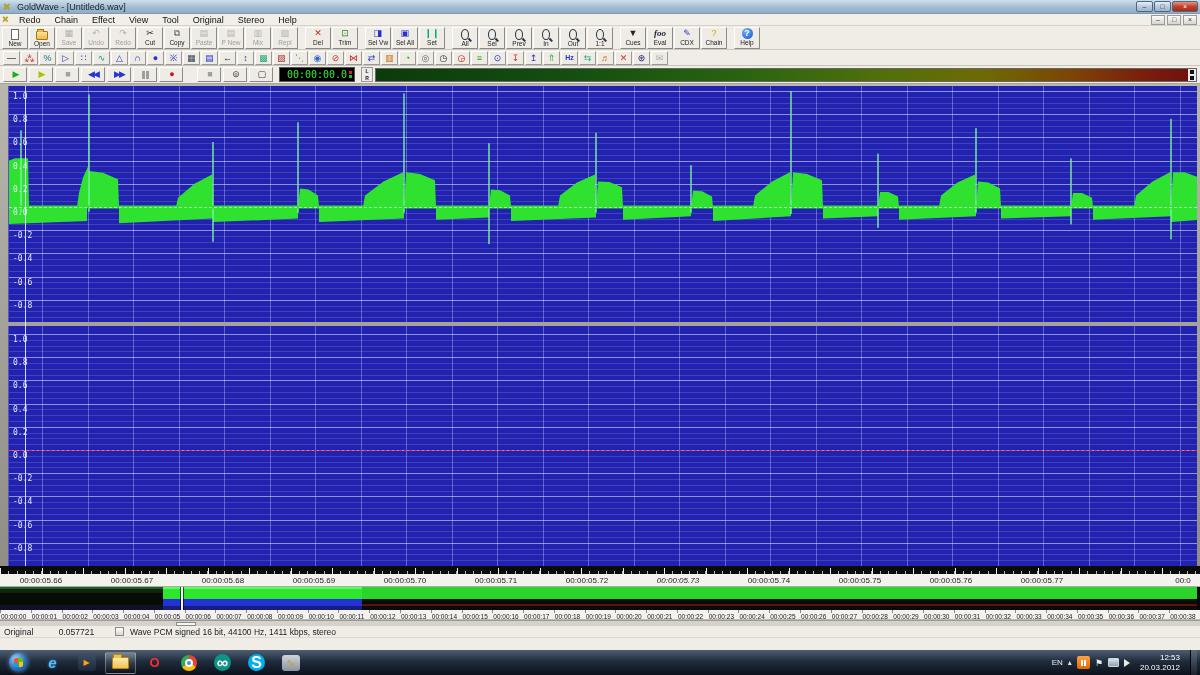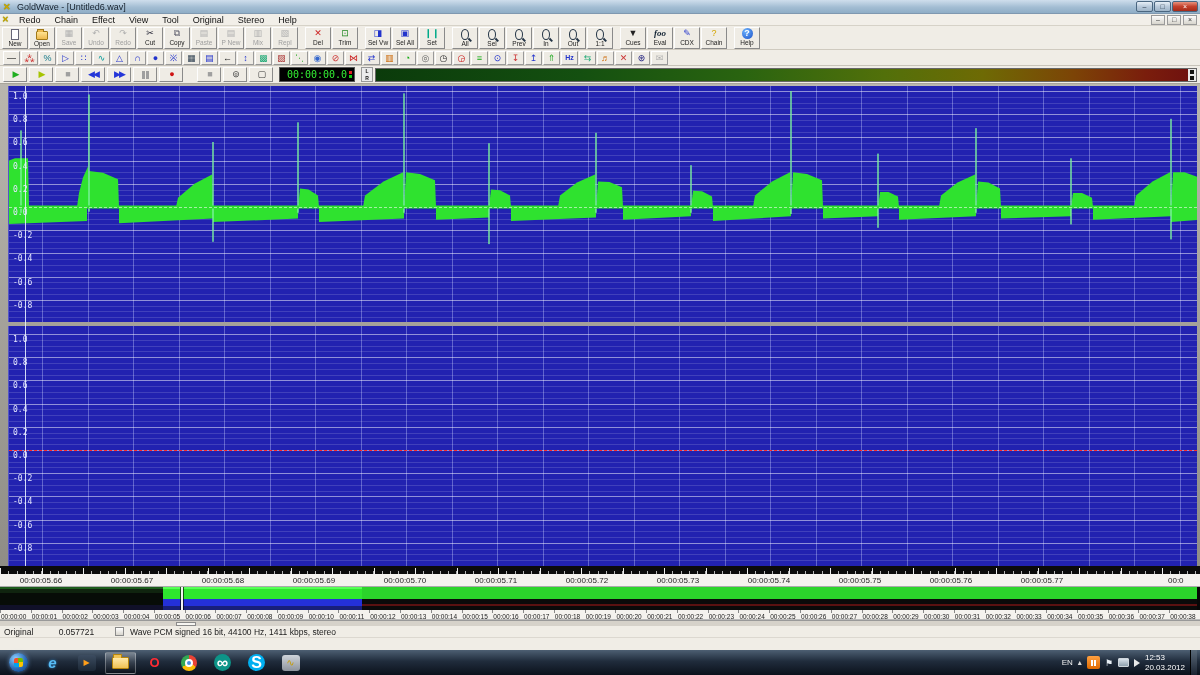--- a/index.html
+++ b/index.html
@@ -96,21 +96,21 @@
 .operag{font-size:13px;font-weight:bold;color:#ff2b33}
 .chromeg{width:16px;height:16px;border-radius:50%;background:conic-gradient(#ea4335 0 33%,#fbbc05 33% 66%,#34a853 66% 100%);position:relative}
 .chromeg::after{content:"";position:absolute;inset:4px;border-radius:50%;background:#4a90e2;border:2px solid #fff}
 .circleApp{border-radius:50%;width:17px;height:17px;display:flex;align-items:center;justify-content:center;color:#fff;font-weight:bold}
 .gwApp{width:18px;height:16px;background:linear-gradient(#cfd4da,#8d939c);border-radius:3px;color:#c79b00;font-size:10px;display:flex;align-items:center;justify-content:center}
 .tray{margin-left:auto;display:flex;align-items:center;gap:5px;padding-right:3px;color:#eee;font-size:8px}
 .orangeApp{width:13px;height:13px;background:linear-gradient(#ffa040,#e06a00);border-radius:2px;display:flex;align-items:center;justify-content:center}
 .orangeApp i{width:5px;height:6px;border-left:2px solid #fff;border-right:2px solid #fff;display:block}
 .netic{width:11px;height:9px;border:1px solid #cfd6dc;background:linear-gradient(#d9e2ea,#8fa0ae);border-radius:1px}
 .volic{width:0;height:0;border-top:4px solid transparent;border-bottom:4px solid transparent;border-left:6px solid #e8e8e8}
-.clock{line-height:9.5px;font-size:8px;color:#fff;margin:0 0;white-space:nowrap}
+.clock{text-align:right;line-height:9.5px;font-size:8px;color:#fff;margin:0 5px;white-space:nowrap}
 .showdesk{width:7px;height:25px;border-left:1px solid #000;background:linear-gradient(#5a6a7a,#1a2230);flex:none}
 </style>
 </head>
 <body>
 
 <div class="screen">
 
   <div class="titlebar">
     <span class="gwicon">✕</span>
     <span>GoldWave - [Untitled6.wav]</span>
@@ -552,29 +552,29 @@
         <div class="amp" style="top: 194.6px;">-0.6</div>
         <div class="amp" style="top: 217.8px;">-0.8</div>
         <div class="reddash" style="top: 124px;"></div>
       </div>
     <div class="posmarker"></div>
   </div>
 
   <div class="tickstrip"></div>
 
   <div class="timelabels" id="time-labels">
-    <span class="tl" id="tl-partial" style="left:1168px;width:30px;text-align:left">00:0</span>
+    <span class="tl" id="tl-partial" style="left:1168px;width:30px;text-align:center">00:0</span>
   <div class="tl" style="left: 13px;">00:00:05.66</div>
       <div class="tl" style="left: 104px;">00:00:05.67</div>
       <div class="tl" style="left: 195px;">00:00:05.68</div>
       <div class="tl" style="left: 286px;">00:00:05.69</div>
       <div class="tl" style="left: 377px;">00:00:05.70</div>
       <div class="tl" style="left: 468px;">00:00:05.71</div>
       <div class="tl" style="left: 559px;">00:00:05.72</div>
-      <div class="tl" style="left: 650px;">00:00:05.73</div>
+      <div class="tl" style="left: 650px; font-style: italic;">00:00:05.73</div>
       <div class="tl" style="left: 741px;">00:00:05.74</div>
       <div class="tl" style="left: 832px;">00:00:05.75</div>
       <div class="tl" style="left: 923px;">00:00:05.76</div>
       <div class="tl" style="left: 1014px;">00:00:05.77</div>
     </div>
 
   <div class="overview" id="overview">
       <div class="ovseg ov-dim" style="left: 0px; width: 163px;"></div>
       <div class="ovseg ov-sel" style="left: 163px; width: 199px;"></div>
       <div class="ovseg ov-rest" style="left: 362px; width: 835px;"></div>

